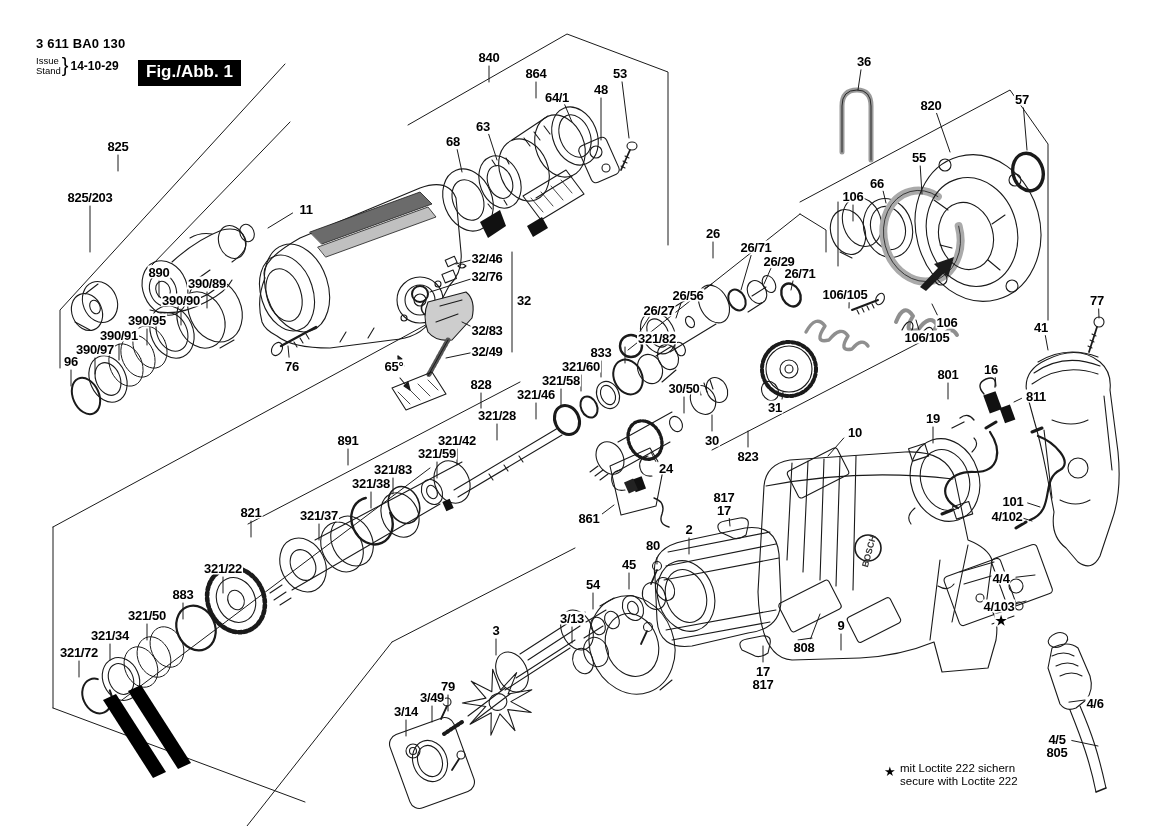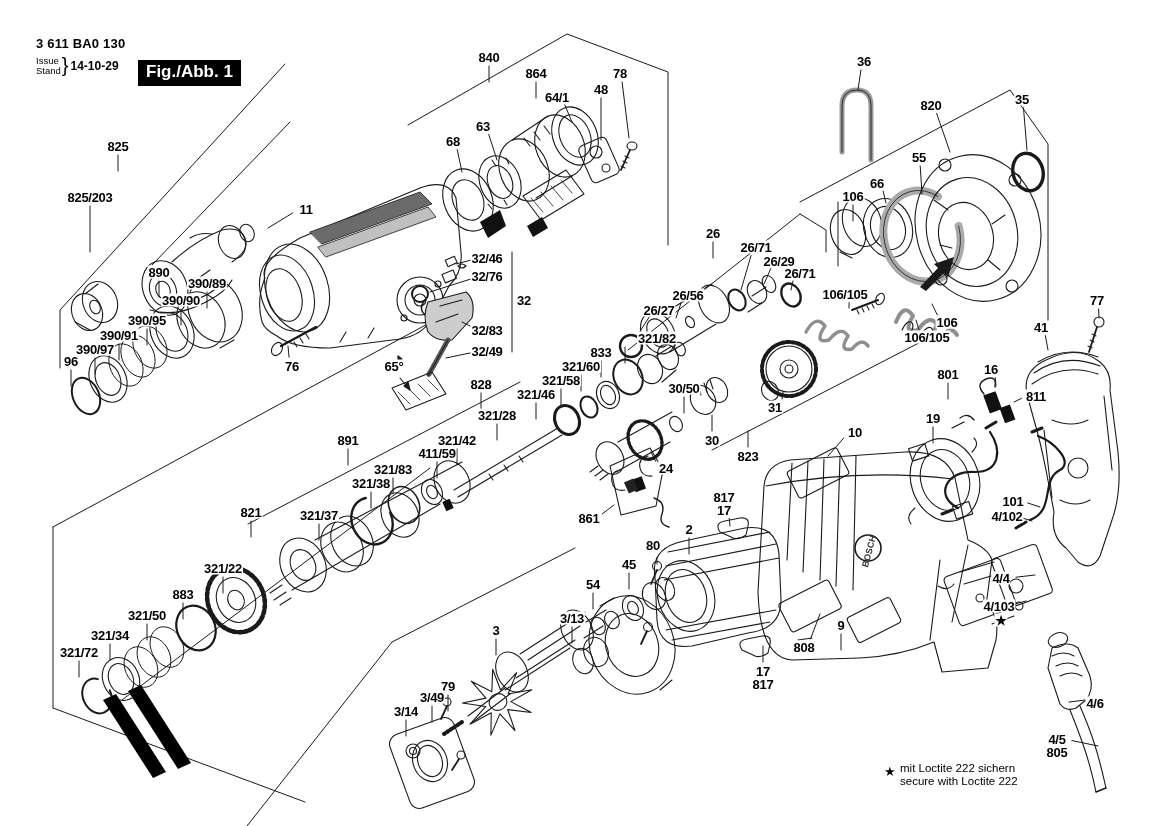--- a/index.html
+++ b/index.html
@@ -440,26 +440,26 @@
 </svg>
 
 <div class="lbl-layer" id="labels">
       <div class="plabel" style="left: 118px; top: 146px;">825</div>
       <div class="plabel" style="left: 90px; top: 197px;">825/203</div>
       <div class="plabel" style="left: 306px; top: 209px;">11</div>
       <div class="plabel" style="left: 489px; top: 57px;">840</div>
       <div class="plabel" style="left: 536px; top: 73px;">864</div>
       <div class="plabel" style="left: 557px; top: 97px;">64/1</div>
       <div class="plabel" style="left: 601px; top: 89px;">48</div>
-      <div class="plabel" style="left: 620px; top: 73px;">78</div>
+      <div class="plabel" style="left: 620px; top: 73px;">53</div>
       <div class="plabel" style="left: 483px; top: 126px;">63</div>
       <div class="plabel" style="left: 453px; top: 141px;">68</div>
       <div class="plabel" style="left: 864px; top: 61px;">36</div>
       <div class="plabel" style="left: 931px; top: 105px;">820</div>
-      <div class="plabel" style="left: 1022px; top: 99px;">35</div>
+      <div class="plabel" style="left: 1022px; top: 99px;">57</div>
       <div class="plabel" style="left: 919px; top: 157px;">55</div>
       <div class="plabel" style="left: 877px; top: 183px;">66</div>
       <div class="plabel" style="left: 853px; top: 196px;">106</div>
       <div class="plabel" style="left: 159px; top: 272px;">890</div>
       <div class="plabel" style="left: 207px; top: 283px;">390/89</div>
       <div class="plabel" style="left: 181px; top: 300px;">390/90</div>
       <div class="plabel" style="left: 147px; top: 320px;">390/95</div>
       <div class="plabel" style="left: 119px; top: 335px;">390/91</div>
       <div class="plabel" style="left: 95px; top: 349px;">390/97</div>
       <div class="plabel" style="left: 71px; top: 361px;">96</div>
@@ -488,21 +488,21 @@
       <div class="plabel" style="left: 855px; top: 432px;">10</div>
       <div class="plabel" style="left: 348px; top: 440px;">891</div>
       <div class="plabel" style="left: 625px; top: 338px; margin-left: 32px;">321/82</div>
       <div class="plabel" style="left: 601px; top: 352px;">833</div>
       <div class="plabel" style="left: 581px; top: 366px;">321/60</div>
       <div class="plabel" style="left: 561px; top: 380px;">321/58</div>
       <div class="plabel" style="left: 536px; top: 394px;">321/46</div>
       <div class="plabel" style="left: 481px; top: 384px;">828</div>
       <div class="plabel" style="left: 497px; top: 415px;">321/28</div>
       <div class="plabel" style="left: 457px; top: 440px;">321/42</div>
-      <div class="plabel" style="left: 437px; top: 453px;">411/59</div>
+      <div class="plabel" style="left: 437px; top: 453px;">321/59</div>
       <div class="plabel" style="left: 393px; top: 469px;">321/83</div>
       <div class="plabel" style="left: 371px; top: 483px;">321/38</div>
       <div class="plabel" style="left: 319px; top: 515px;">321/37</div>
       <div class="plabel" style="left: 251px; top: 512px;">821</div>
       <div class="plabel" style="left: 223px; top: 568px;">321/22</div>
       <div class="plabel" style="left: 183px; top: 594px;">883</div>
       <div class="plabel" style="left: 147px; top: 615px;">321/50</div>
       <div class="plabel" style="left: 110px; top: 635px;">321/34</div>
       <div class="plabel" style="left: 79px; top: 652px;">321/72</div>
       <div class="plabel" style="left: 684px; top: 388px;">30/50</div>

